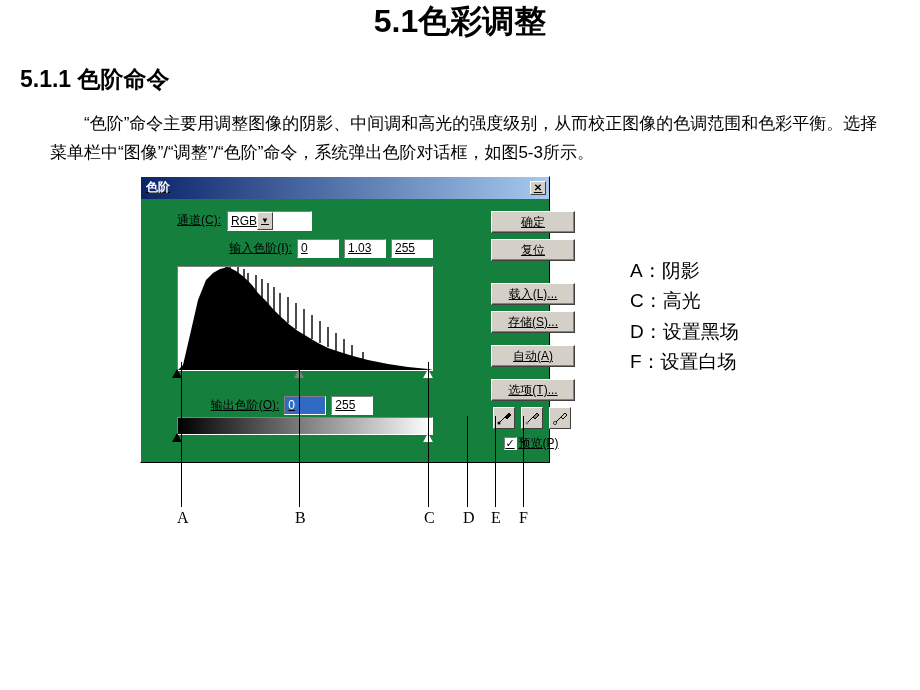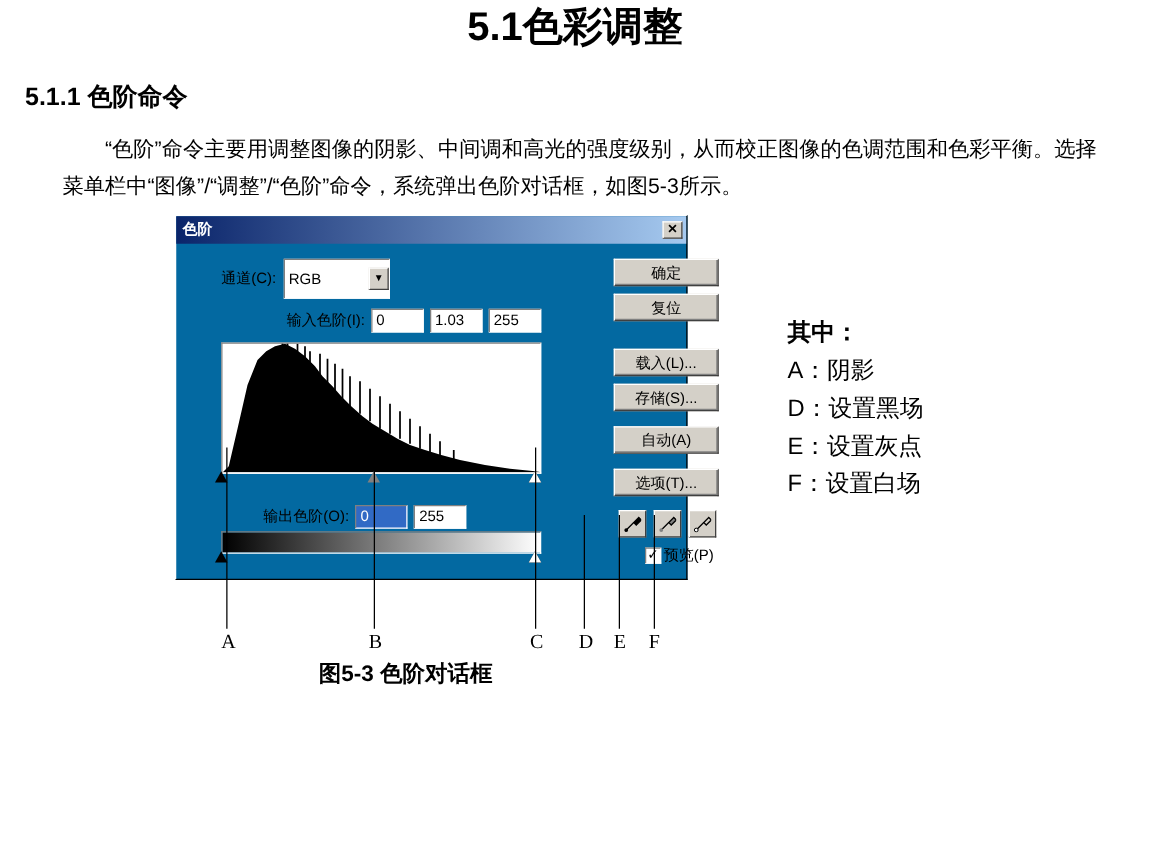--- a/index.html
+++ b/index.html
@@ -12,21 +12,21 @@
     overflow: hidden;
   }
   .main-title {
     text-align: center;
     font-size: 32px;
     font-weight: bold;
     padding-top: 0;
     padding-bottom: 20px;
   }
   .section-title {
-    font-size: 20px;
+    font-size: 23px;
     font-weight: bold;
     padding-left: 20px;
     padding-bottom: 15px;
   }
   .paragraph {
     font-size: 17px;
     line-height: 1.7;
     padding-left: 50px;
     padding-right: 30px;
     text-indent: 2em;
@@ -35,26 +35,27 @@
     position: relative;
     margin-top: 8px;
     margin-left: 140px;
     height: 380px;
   }
   .dialog {
     position: absolute;
     left: 0;
     top: 0;
     width: 410px;
-    background: #0369a1;
+    background: #15803d;
     border: 1px solid #000;
     border-top-color: #fff;
     border-left-color: #fff;
     font-family: SimSun, sans-serif;
     font-size: 12px;
+    text-decoration: underline;
   }
   .titlebar {
     height: 22px;
     background: linear-gradient(to right, #0a246a, #a6caf0);
     color: #fff;
     display: flex;
     align-items: center;
     justify-content: space-between;
     padding-left: 5px;
     padding-right: 3px;
@@ -74,33 +75,32 @@
     border-bottom-color: #404040;
     line-height: 1;
     font-weight: bold;
   }
   .dialog-body {
     display: flex;
     padding: 12px 10px 10px 10px;
     gap: 48px;
   }
   .left-panel { flex: 1; }
-  .right-panel { width: 84px; margin-left: 10px; display: flex; flex-direction: column; }
+  .right-panel { width: 84px; margin-left: 10px; display: flex; flex-direction: column; align-items: center; }
   .row { display: flex; align-items: center; margin-bottom: 8px; }
   .row label { text-align: right; }
   .dropdown {
     width: 85px;
-    height: 32px;
+    height: 20px;
     background: #fff;
     border: 1px solid #808080;
     border-right-color: #fff;
     border-bottom-color: #fff;
     display: flex;
     align-items: center;
-    justify-content: space-between;
     padding-left: 3px;
     margin-left: 6px;
   }
   .dropdown-btn {
     width: 16px;
     height: 18px;
     background: #d4d0c8;
     border: 1px solid #fff;
     border-right-color: #404040;
     border-bottom-color: #404040;
@@ -291,22 +291,20 @@
   <div class="marker-line" style="left:355px; top:240px; height:91px;"></div>
   <div class="marker-line" style="left:383px; top:240px; height:91px;"></div>
 
   <div class="marker-label" style="left:37px; top:333px;">A</div>
   <div class="marker-label" style="left:155px; top:333px;">B</div>
   <div class="marker-label" style="left:284px; top:333px;">C</div>
   <div class="marker-label" style="left:323px; top:333px;">D</div>
   <div class="marker-label" style="left:351px; top:333px;">E</div>
   <div class="marker-label" style="left:379px; top:333px;">F</div>
 
-  <div class="fig-caption">图5-3 色阶对话框</div>
 
   <div class="legend">
-    <div class="legend-title">其中：</div>
     <div>A：阴影</div>
+    <div>C：高光</div>
     <div>D：设置黑场</div>
-    <div>E：设置灰点</div>
     <div>F：设置白场</div>
   </div>
 </div>
 
 </body></html>

